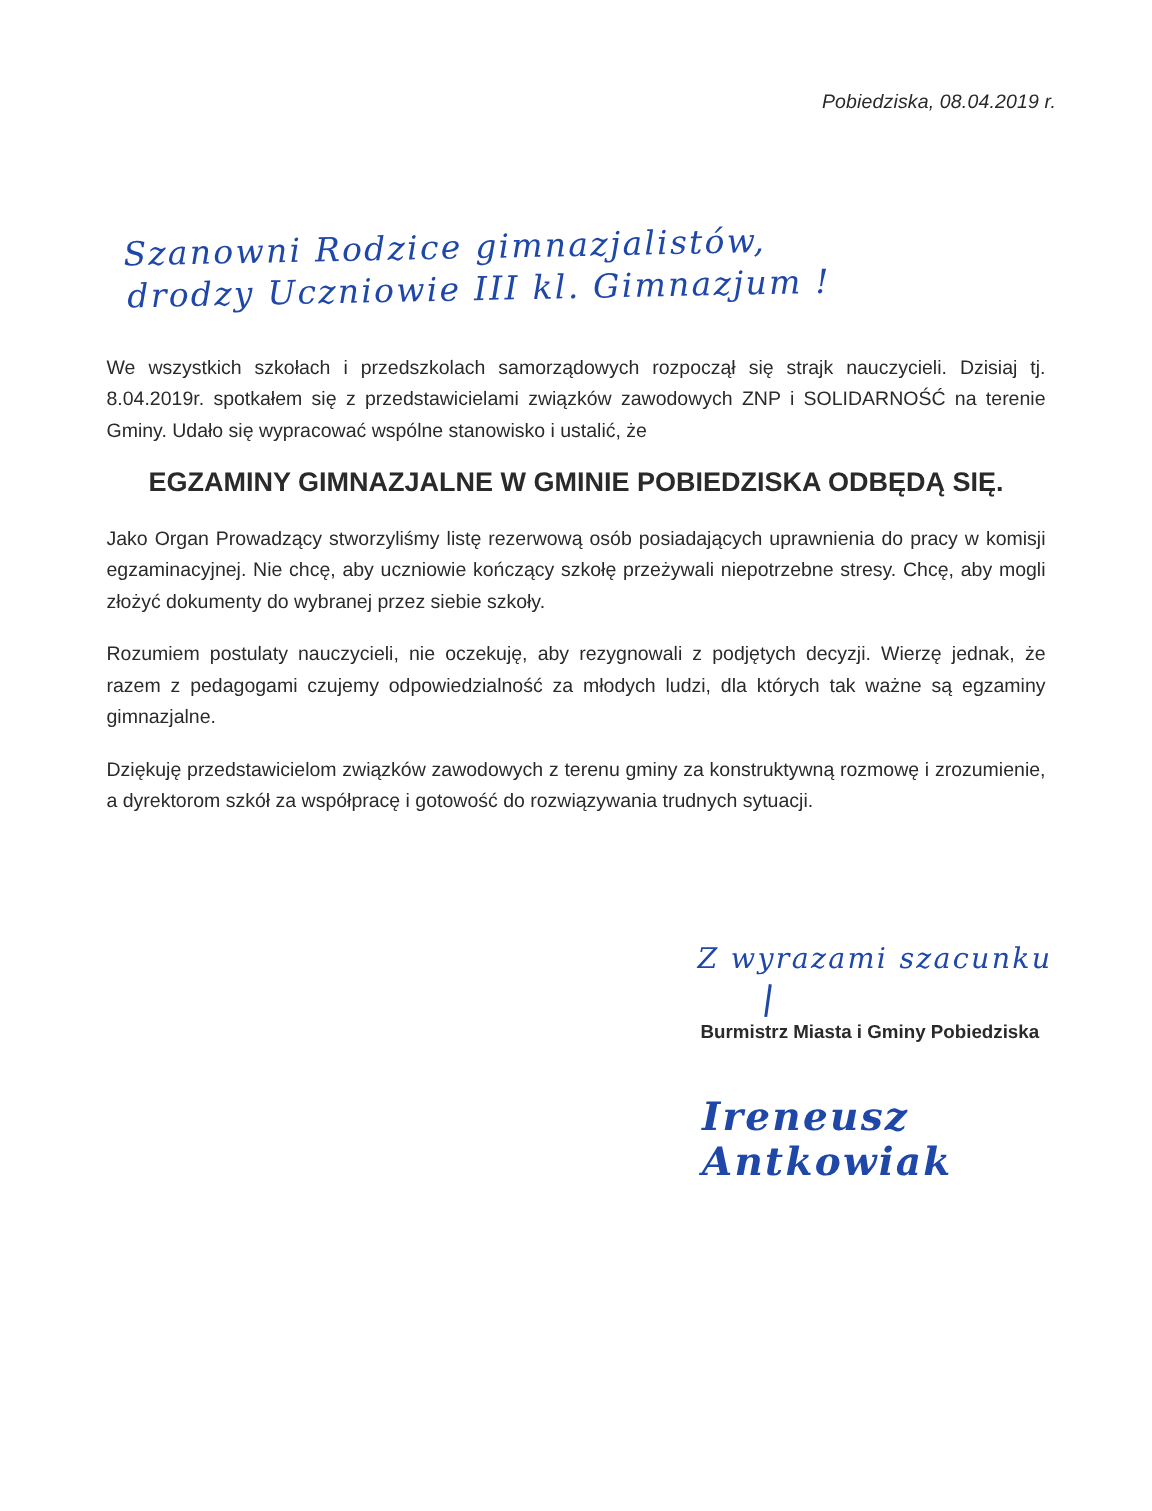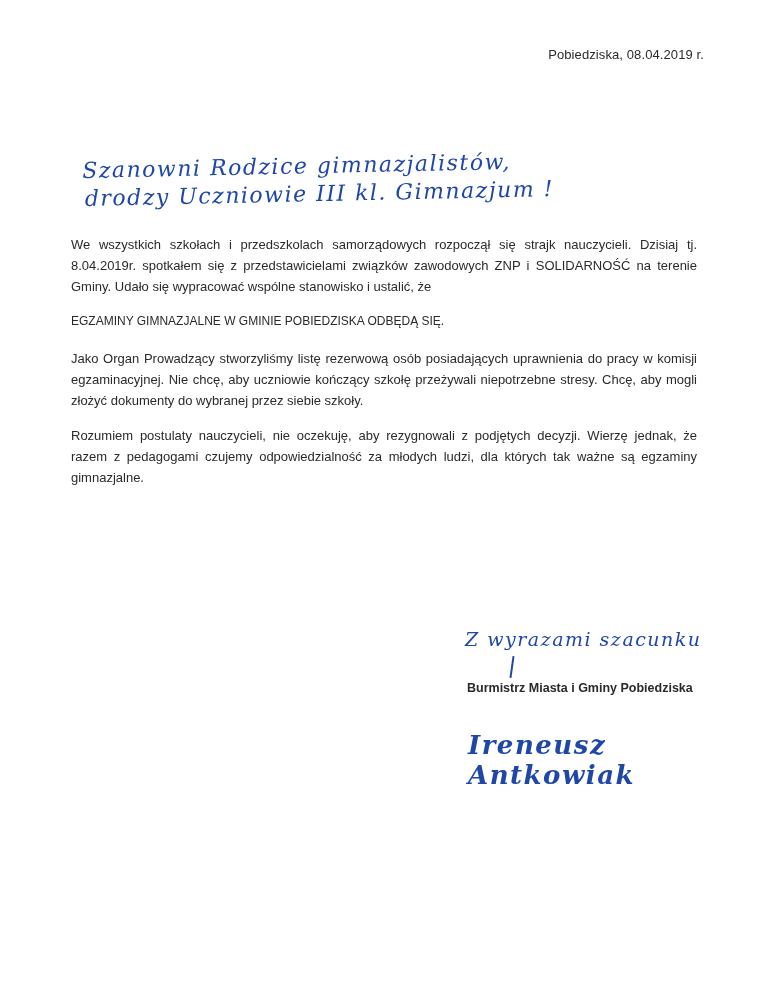--- a/index.html
+++ b/index.html
@@ -18,23 +18,24 @@
     .page {
       position: absolute;
       left: 0; top: 0;
       width: 768px;
       height: 1007px;
       background: #ffffff;
     }
     .date {
       position: absolute;
       right: 64px;
-      top: 47px;
+      top: 60px;
       font-size: 13px;
       letter-spacing: 0.1px;
+      font-style: italic;
     }
     .hand {
       font-family: "DejaVu Serif", serif;
       font-style: italic;
       color: #1f47a8;
       font-weight: normal;
     }
     .salutation {
       position: absolute;
       left: 82px;
@@ -56,23 +57,24 @@
       top: 234px;
       width: 626px;
       font-size: 13px;
       line-height: 21px;
     }
     .body-text p {
       margin: 0 0 14px 0;
       text-align: justify;
     }
     .body-text p.heading {
-      font-weight: normal;
+      text-align: center;
+      font-weight: bold;
       margin: 6px 0 16px 0;
-      font-size: 12px;
+      font-size: 18px;
     }
     .closing {
       position: absolute;
       left: 465px;
       top: 628px;
       font-size: 19px;
       letter-spacing: 1.5px;
     }
     .closing-stroke {
       position: absolute;
@@ -109,20 +111,21 @@
   <div class="salutation hand">
     <span class="line1">Szanowni Rodzice gimnazjalistów,</span>
     <span class="line2">drodzy Uczniowie III kl. Gimnazjum !</span>
   </div>
 
   <div class="body-text">
     <p>We wszystkich szkołach i przedszkolach samorządowych rozpoczął się strajk nauczycieli.  Dzisiaj tj. 8.04.2019r.  spotkałem się z przedstawicielami związków zawodowych ZNP i SOLIDARNOŚĆ na terenie Gminy. Udało się wypracować wspólne stanowisko i ustalić, że</p>
     <p class="heading">EGZAMINY GIMNAZJALNE W GMINIE POBIEDZISKA ODBĘDĄ SIĘ.</p>
     <p>Jako Organ Prowadzący stworzyliśmy listę rezerwową osób posiadających uprawnienia do pracy w komisji egzaminacyjnej. Nie chcę, aby uczniowie kończący szkołę przeżywali niepotrzebne stresy. Chcę, aby mogli złożyć dokumenty do wybranej przez siebie szkoły.</p>
     <p>Rozumiem postulaty nauczycieli, nie oczekuję, aby rezygnowali z podjętych decyzji. Wierzę jednak, że razem z pedagogami  czujemy odpowiedzialność  za  młodych ludzi, dla których tak ważne są egzaminy gimnazjalne.</p>
+    <p>Dziękuję przedstawicielom związków zawodowych z terenu gminy za konstruktywną rozmowę i zrozumienie, a dyrektorom szkół  za współpracę i gotowość do rozwiązywania trudnych sytuacji.</p>
   </div>
 
   <div class="closing hand">Z wyrazami szacunku</div>
   <div class="closing-stroke"></div>
 
   <div class="title-line">Burmistrz Miasta i Gminy Pobiedziska</div>
 
   <div class="signature hand">Ireneusz Antkowiak</div>
 
 </div>

